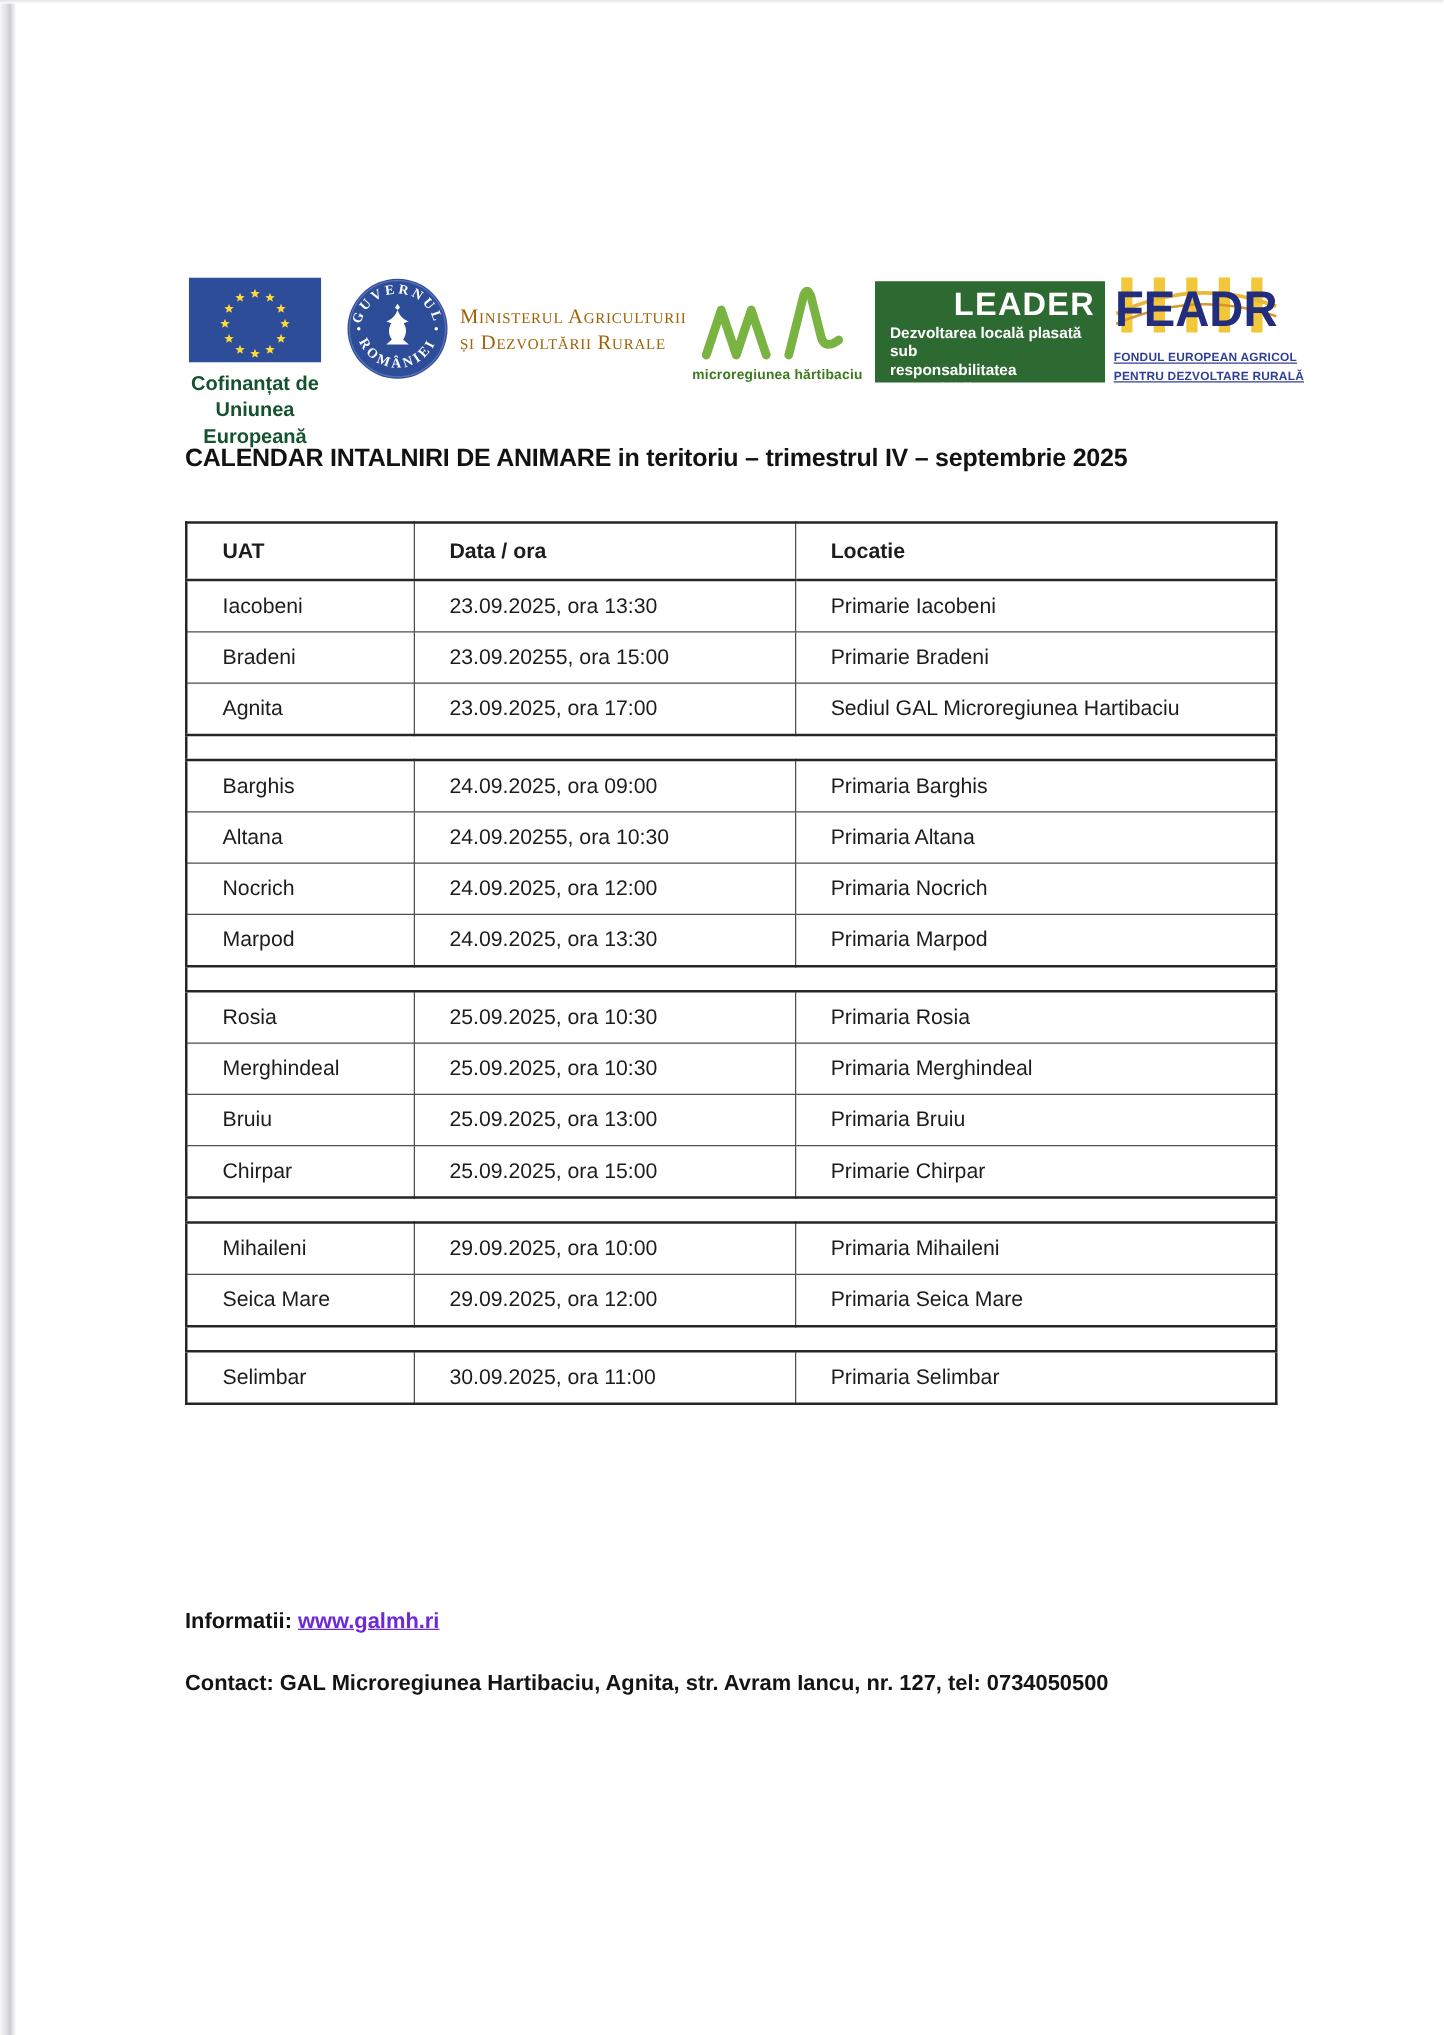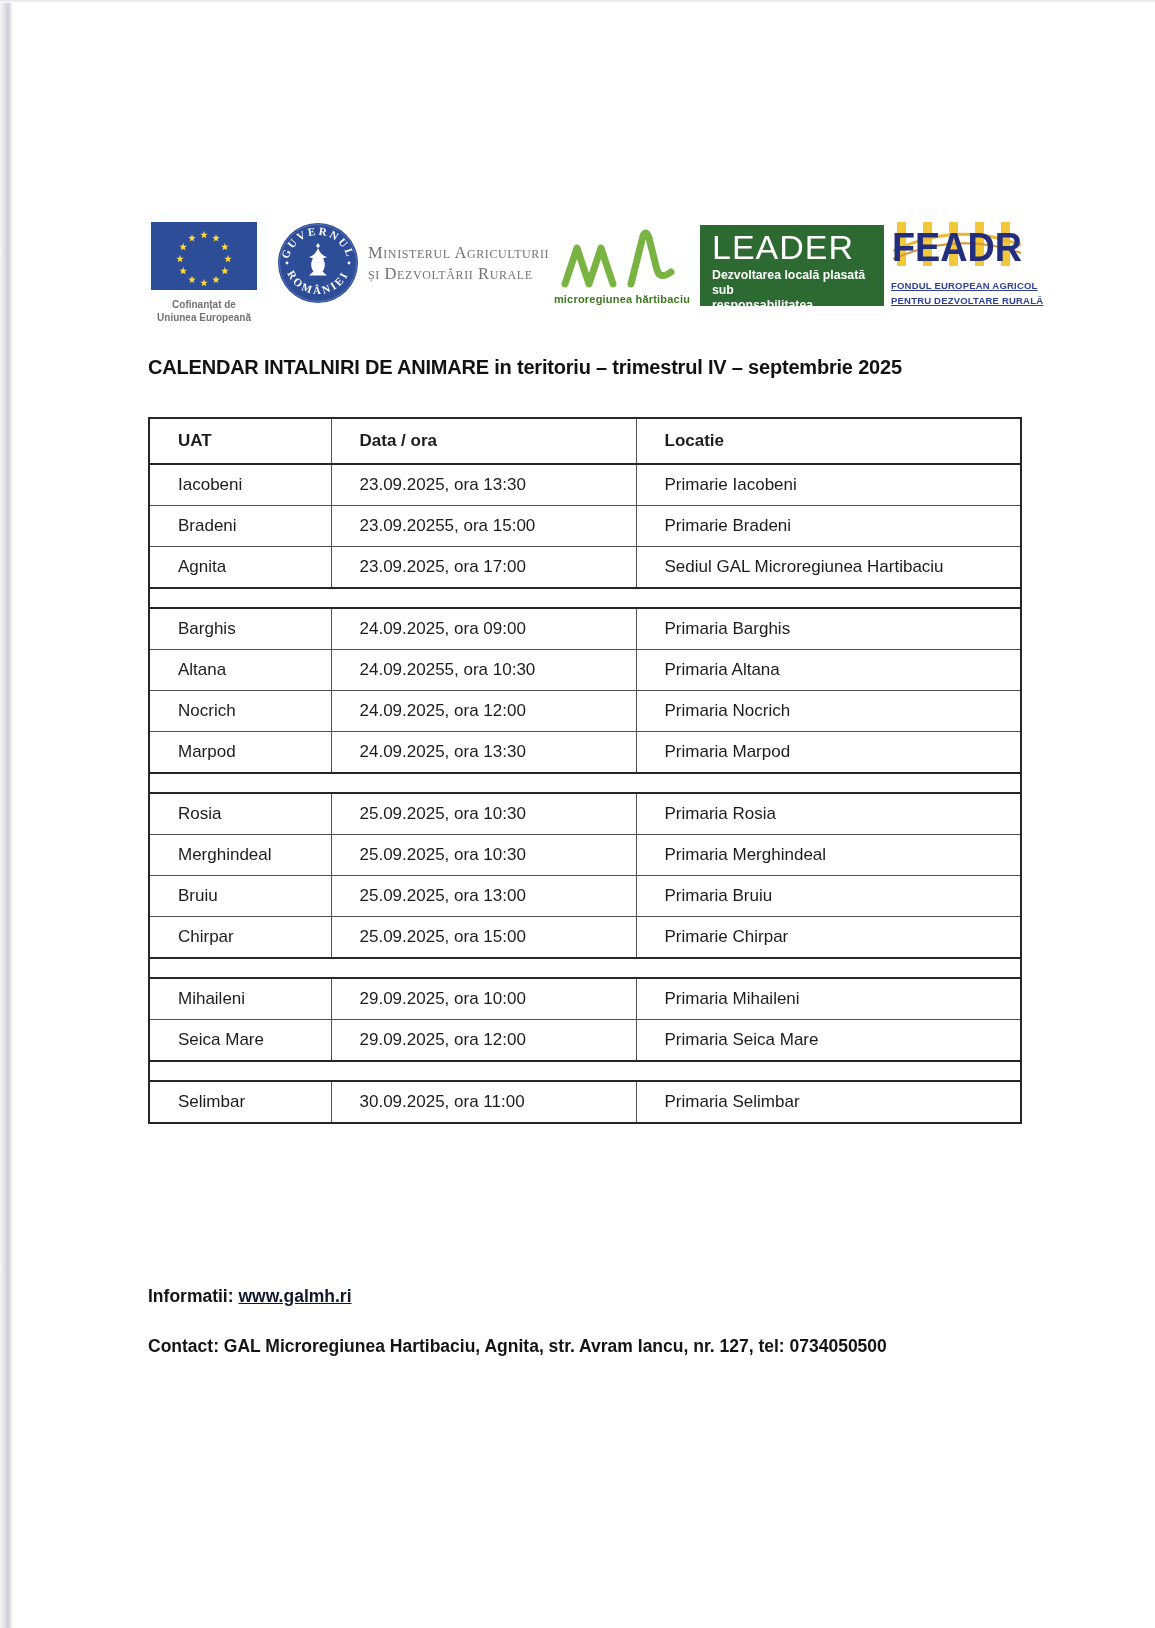--- a/index.html
+++ b/index.html
@@ -12,38 +12,38 @@
     background:linear-gradient(to right,#f7f7f9 0%,#dedee4 40%,#ccccd4 62%,#ffffff 100%);
   }
   .edge-top {
     position:absolute; left:0; top:0; width:100%; height:3px;
     background:linear-gradient(to bottom,#e2e3e8,#ffffff);
   }
 
   
   .logo-eu { position:absolute; left:148px; top:222px; width:112px; text-align:center; }
   .eu-flag { display:block; margin:0 auto; }
-  .eu-caption { margin-top:8px; color:#737373; font-weight:bold; font-size:10px; line-height:1.3; }
+  .eu-caption { margin-top:8px; color:#14532d; font-weight:bold; font-size:16px; line-height:1.3; }
 
   .logo-gov { position:absolute; left:276px; top:221px; width:84px; height:84px; }
 
   .logo-ministry {
-    position:absolute; left:368px; top:243px; color:#737373;
+    position:absolute; left:368px; top:243px; color:#a16207;
     font-family:"Liberation Serif", serif; font-variant:small-caps;
     font-size:16.5px; letter-spacing:0.6px; line-height:1.25;
   }
 
   .logo-mh { position:absolute; left:541px; top:226px; width:162px; text-align:center; }
   .mh-caption { margin-top:1px; font-size:11px; font-weight:bold; color:#3d7a1f; letter-spacing:0.2px;text-align:center; }
 
   .logo-leader {
     position:absolute; left:700px; top:225px; width:184px; height:81px;
     background:#2d6a31; color:#ffffff; box-sizing:border-box; padding:5px 8px 5px 12px;
   }
-  .leader-title { font-size:34px; font-weight:normal; line-height:1.05; letter-spacing:1px; }
+  .leader-title { font-size:26px; font-weight:bold; line-height:1.05; letter-spacing:1px;text-align:right; }
   .leader-sub { font-size:12.3px; font-weight:bold; line-height:1.22; margin-top:2px; }
 
   .logo-feadr { position:absolute; left:891px; top:219px; width:132px; }
   .feadr-caption { margin-top:0; font-size:9.5px; font-weight:bold; color:#2f3f95; line-height:1.55; letter-spacing:0.2px; }
   .feadr-caption span { text-decoration:underline; white-space:nowrap; }
 
   
   .doc-title {
     position:absolute; left:148px; top:356px; width:880px;
     font-size:20px; font-weight:bold; color:#121212; letter-spacing:-0.2px;
@@ -60,21 +60,21 @@
     overflow:hidden; white-space:nowrap;
   }
   .meetings thead th { height:44px; font-weight:bold; border-bottom:2px solid #262626; }
   .meetings tbody td { height:40px; font-weight:normal; }
   .meetings tr.spacer-row td {
     height:18px; border-top:2px solid #262626; border-bottom:2px solid #262626;
   }
 
   
   .footer-info { position:absolute; left:148px; top:1286px; font-size:17.5px; font-weight:bold; color:#141414; }
-  .footer-info a { color:#0f172a; text-decoration:underline;text-align:right; }
+  .footer-info a { color:#6d28d9; text-decoration:underline;text-align:right; }
   .footer-contact { position:absolute; left:148px; top:1336px; font-size:17.5px; font-weight:bold; color:#141414; }
 </style>
 </head>
 <body>
 
 <div class="page">
   <div class="edge-left"></div>
   <div class="edge-top"></div>
 
   <div class="logo-eu">

